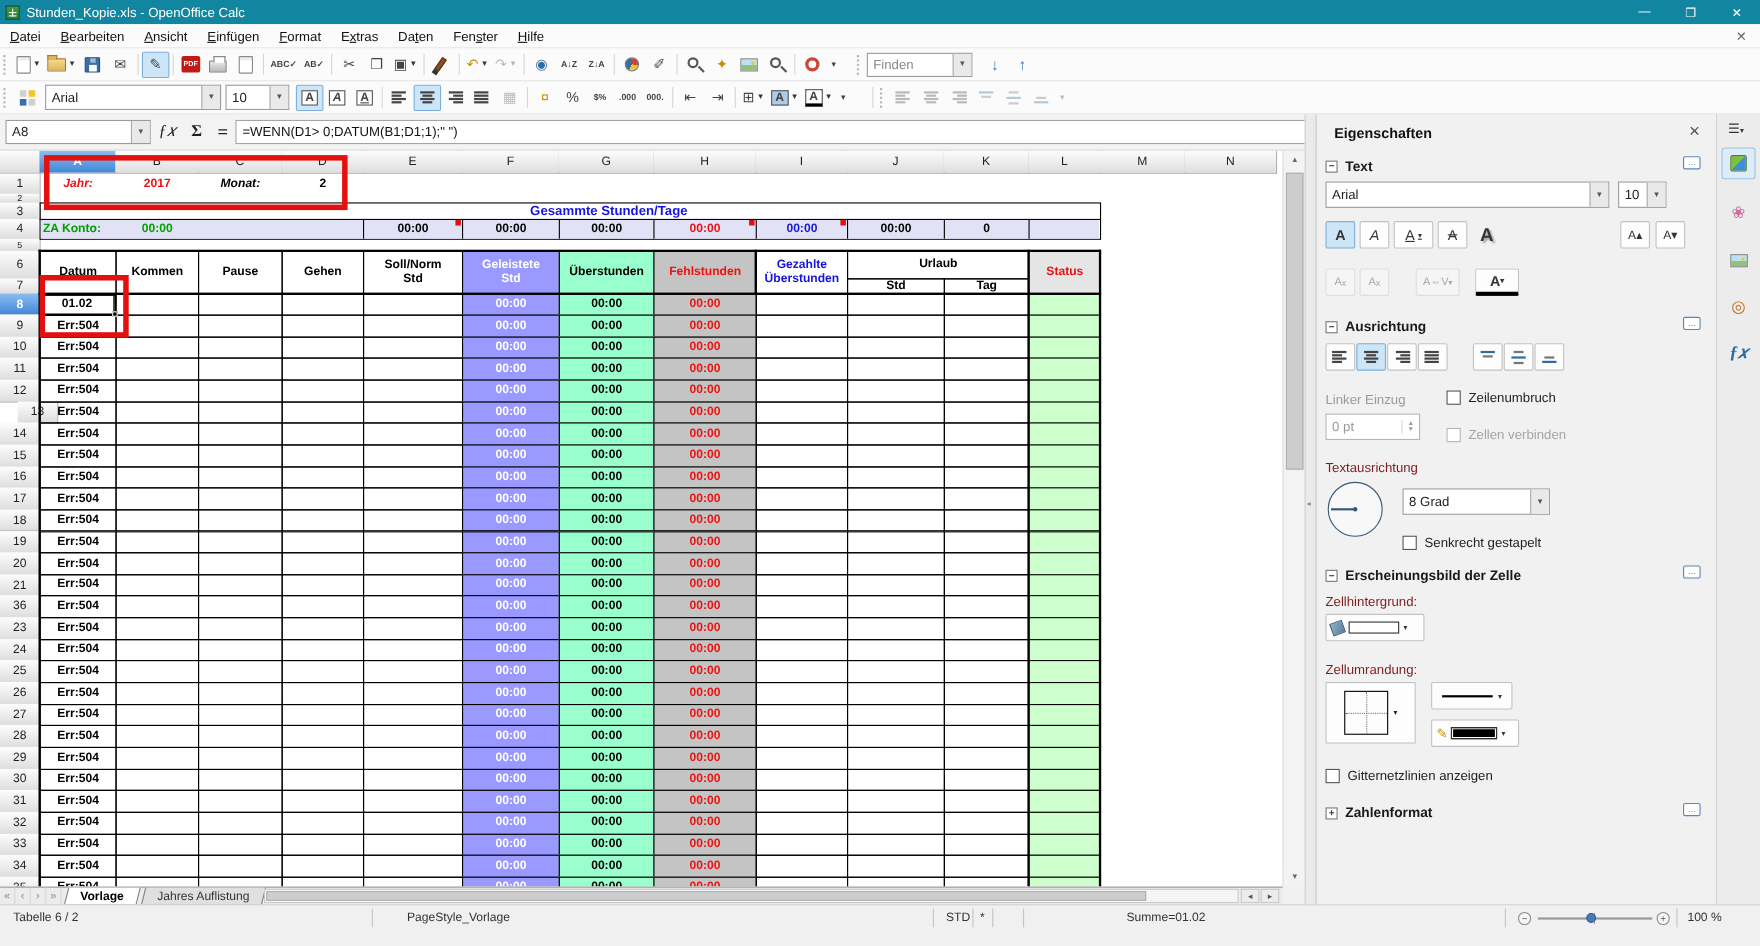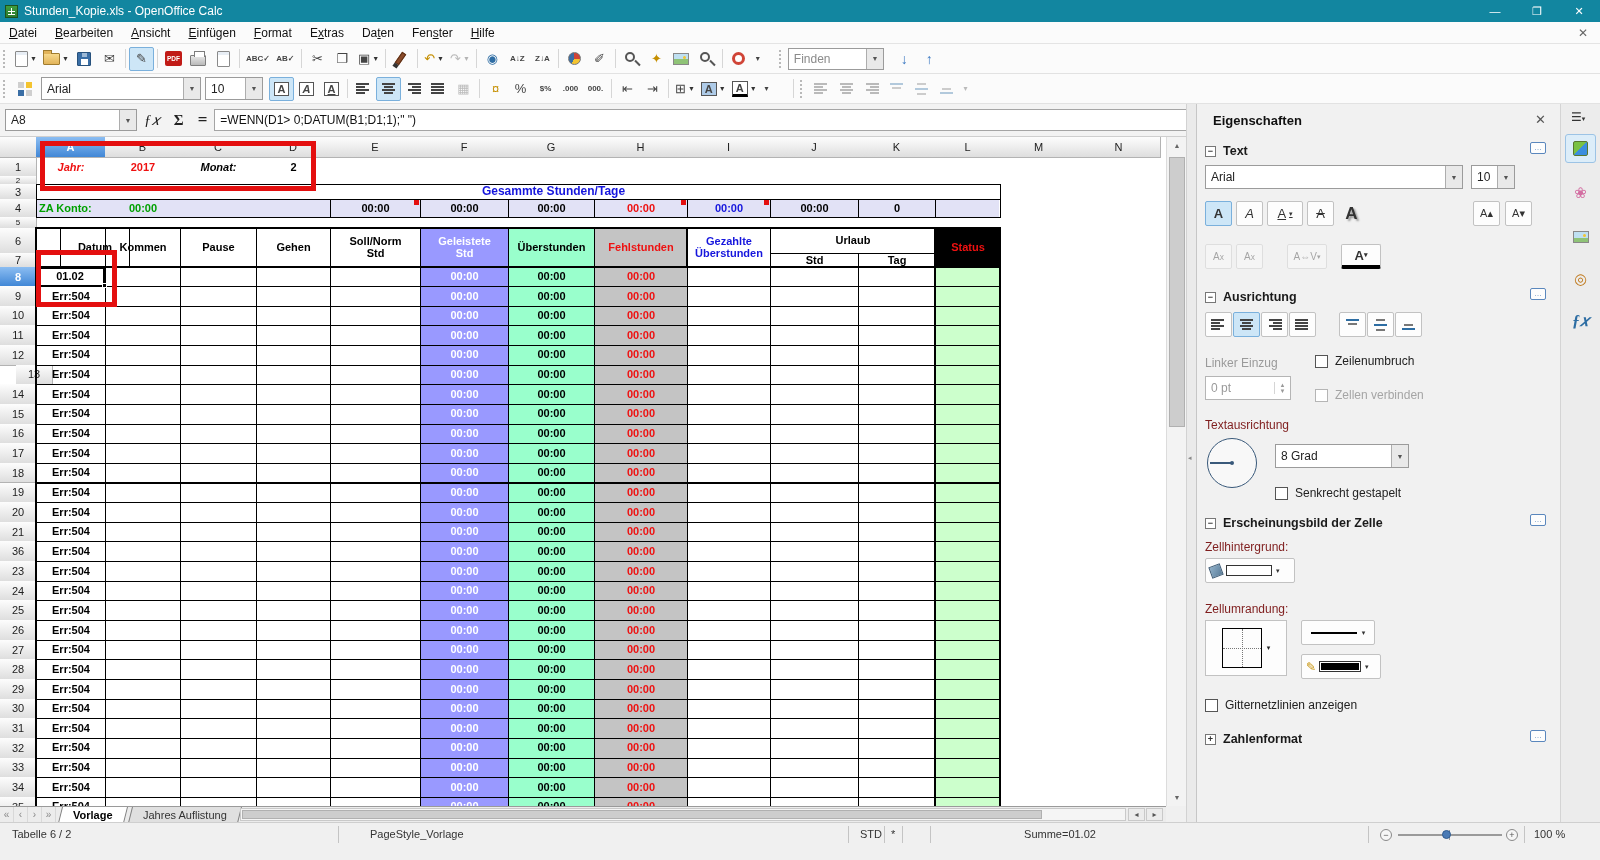--- a/index.html
+++ b/index.html
@@ -457,33 +457,33 @@
       <div class="ovl" style="left: 420px; top: 62px; width: 1px; height: 18px; background: rgb(0, 0, 0);"></div>
       <div class="ovl" style="left: 508px; top: 62px; width: 1px; height: 18px; background: rgb(0, 0, 0);"></div>
       <div class="ovl" style="left: 594px; top: 62px; width: 1px; height: 18px; background: rgb(0, 0, 0);"></div>
       <div class="ovl" style="left: 687px; top: 62px; width: 1px; height: 18px; background: rgb(0, 0, 0);"></div>
       <div class="ovl" style="left: 770px; top: 62px; width: 1px; height: 18px; background: rgb(0, 0, 0);"></div>
       <div class="ovl" style="left: 858px; top: 62px; width: 1px; height: 18px; background: rgb(0, 0, 0);"></div>
       <div class="ovl" style="left: 935px; top: 62px; width: 1px; height: 18px; background: rgb(0, 0, 0);"></div>
       <div class="ovl" style="left: 414px; top: 63px; width: 5px; height: 5px; background: rgb(228, 15, 15);"></div>
       <div class="ovl" style="left: 681px; top: 63px; width: 5px; height: 5px; background: rgb(228, 15, 15);"></div>
       <div class="ovl" style="left: 764px; top: 63px; width: 5px; height: 5px; background: rgb(228, 15, 15);"></div>
-      <div class="c bd" style="left: 36px; top: 91px; width: 70px; height: 40px; margin-left: 24px;">Datum</div>
+      <div class="c bd" style="left: 36px; top: 91px; width: 70px; height: 40px;">Datum</div>
       <div class="c bd" style="left: 105px; top: 91px; width: 76px; height: 40px;">Kommen</div>
       <div class="c bd" style="left: 180px; top: 91px; width: 77px; height: 40px;">Pause</div>
       <div class="c bd" style="left: 256px; top: 91px; width: 75px; height: 40px;">Gehen</div>
       <div class="c bd" style="left: 330px; top: 91px; width: 91px; height: 40px;">Soll/Norm<br>Std</div>
       <div class="c bd" style="left: 420px; top: 91px; width: 89px; height: 40px; background: rgb(153, 153, 255); color: rgb(255, 255, 255);">Geleistete<br>Std</div>
       <div class="c bd" style="left: 508px; top: 91px; width: 87px; height: 40px; background: rgb(153, 255, 204); color: rgb(0, 0, 0);">Überstunden</div>
       <div class="c bd" style="left: 594px; top: 91px; width: 94px; height: 40px; background: rgb(196, 196, 196); color: rgb(238, 17, 17);">Fehlstunden</div>
       <div class="c bd" style="left: 687px; top: 91px; width: 84px; height: 40px; color: rgb(21, 21, 221);">Gezahlte<br>Überstunden</div>
       <div class="c bd" style="left: 770px; top: 91px; width: 166px; height: 26px;">Urlaub</div>
       <div class="c bd" style="left: 770px; top: 116px; width: 89px; height: 15px;">Std</div>
       <div class="c bd" style="left: 858px; top: 116px; width: 78px; height: 15px;">Tag</div>
-      <div class="c bd" style="left: 935px; top: 91px; width: 66px; height: 40px; background: #000000; color: rgb(238, 17, 17);">Status</div>
+      <div class="c bd" style="left: 935px; top: 91px; width: 66px; height: 40px; background: #e5e5e5; color: rgb(238, 17, 17);">Status</div>
       <div class="c bd" style="left: 36px; top: 130px; width: 68px; height: 20px;">01.02</div>
       <div class="c bd" style="left: 105px; top: 130px; width: 76px; height: 20px;"></div>
       <div class="c bd" style="left: 180px; top: 130px; width: 77px; height: 20px;"></div>
       <div class="c bd" style="left: 256px; top: 130px; width: 75px; height: 20px;"></div>
       <div class="c bd" style="left: 330px; top: 130px; width: 91px; height: 20px;"></div>
       <div class="c bd" style="left: 420px; top: 130px; width: 89px; height: 20px; background: rgb(153, 153, 255); color: rgb(255, 255, 255);">00:00</div>
       <div class="c bd" style="left: 508px; top: 130px; width: 87px; height: 20px; background: rgb(153, 255, 204);">00:00</div>
       <div class="c bd" style="left: 594px; top: 130px; width: 94px; height: 20px; background: rgb(196, 196, 196); color: rgb(238, 17, 17);">00:00</div>
       <div class="c bd" style="left: 687px; top: 130px; width: 84px; height: 20px;"></div>
       <div class="c bd" style="left: 770px; top: 130px; width: 89px; height: 20px;"></div>

